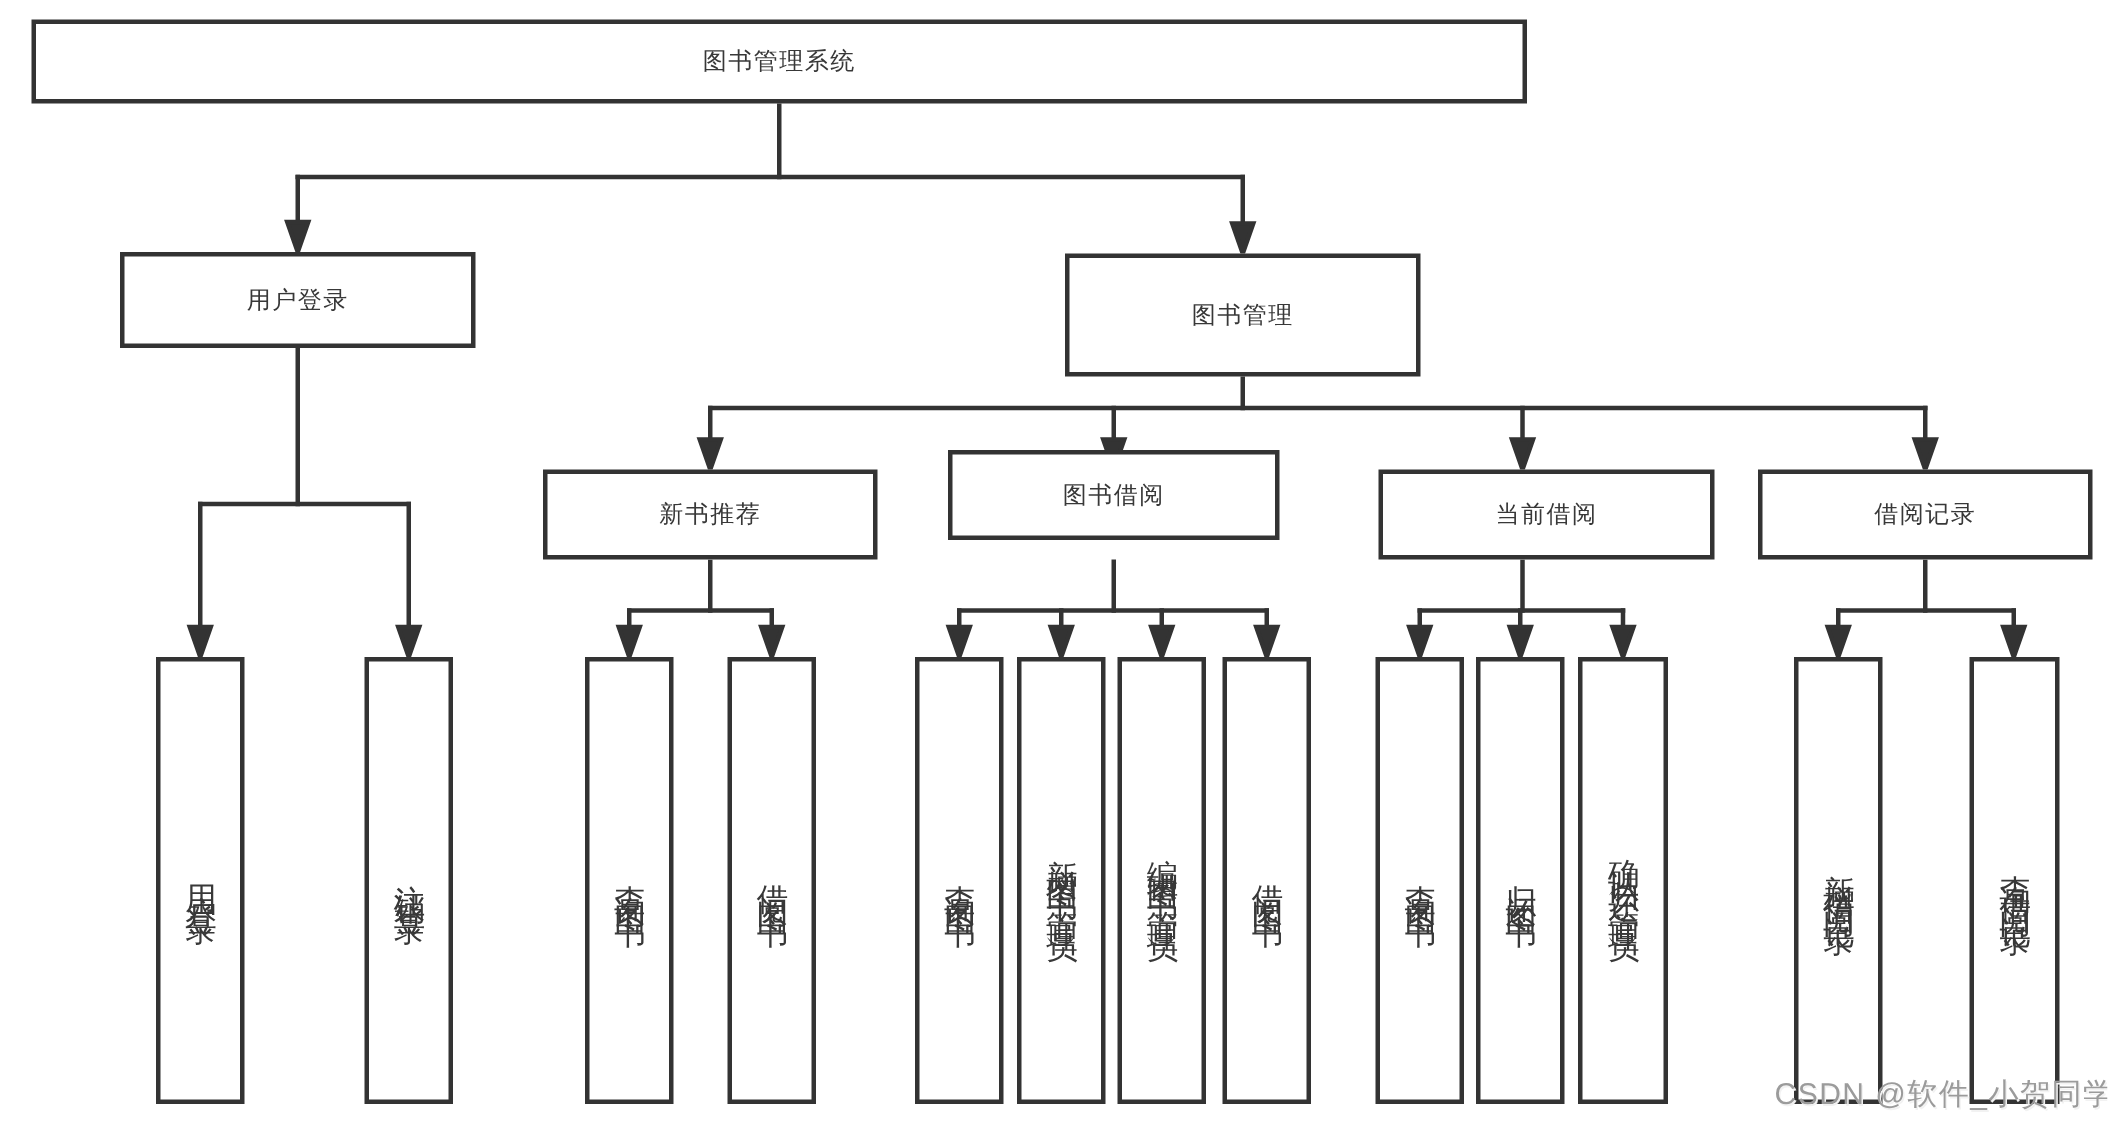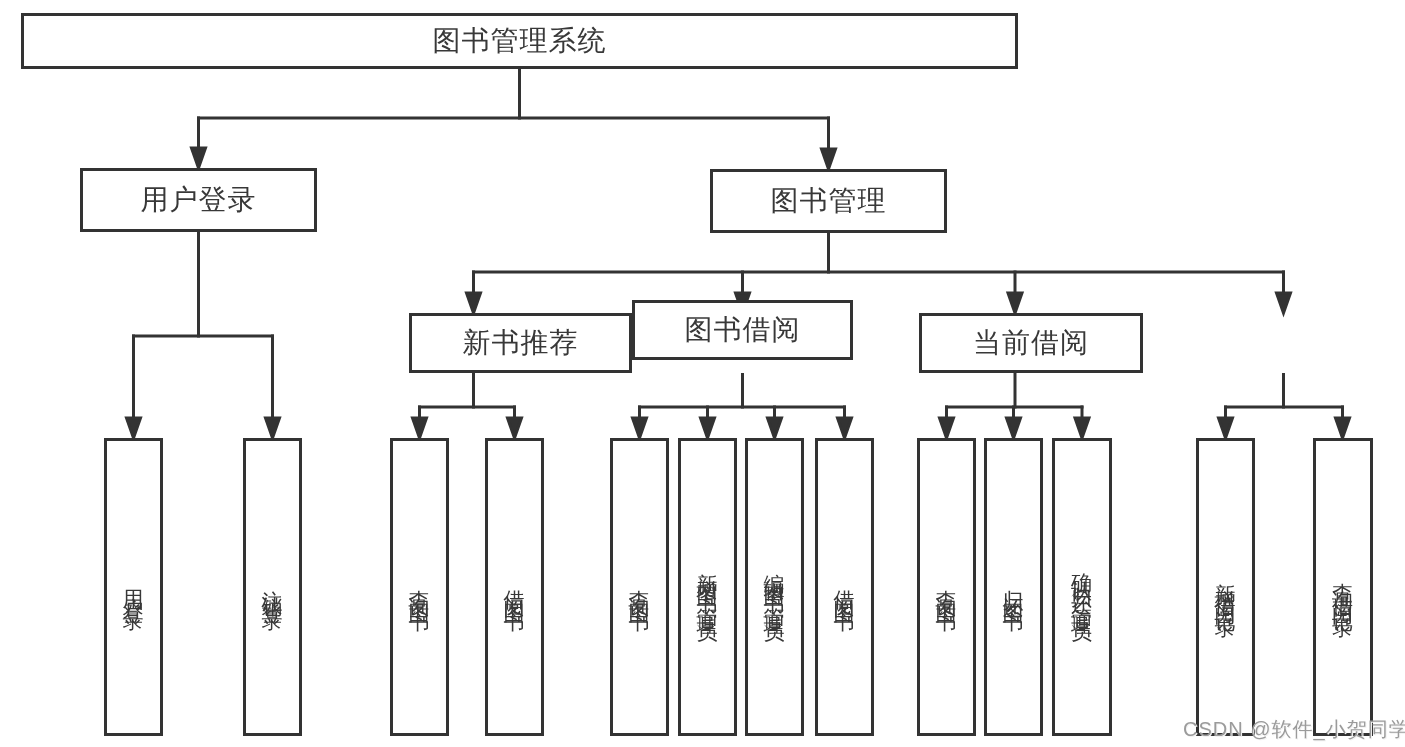--- a/index.html
+++ b/index.html
@@ -27,21 +27,21 @@
     position: absolute;
     box-sizing: border-box;
     border: 3px solid #333333;
     background: #ffffff;
     display: flex;
     align-items: center;
     justify-content: center;
     color: #383838;
   }
   .hnode {
-    font-size: 28px;
+    font-size: 16px;
     letter-spacing: 1px;
     white-space: nowrap;
   }
   .leaf {
     width: 59px;
     top: 438px;
     height: 298px;
   }
   .leaf .vtext {
     writing-mode: vertical-rl;
@@ -132,33 +132,36 @@
     </g>
   </svg>
 
   <div class="node hnode" style="left:21px; top:13px; width:997px; height:56px;">
     <span>图书管理系统</span>
   </div>
 
   <div class="node hnode" style="left:80px; top:168px; width:237px; height:64px;">
     <span>用户登录</span>
   </div>
-  <div class="node hnode" style="left:710px; top:169px; width:237px; height:64px;">
+  <div class="node hnode" style="left:710px; top:169px; width:237px; height:82px;">
     <span>图书管理</span>
   </div>
 
-  <div class="node hnode" style="left:362px; top:313px; width:223px; height:60px;margin-left:47px;">
+  <div class="node hnode" style="left:362px; top:313px; width:223px; height:60px;">
     <span>新书推荐</span>
   </div>
   <div class="node hnode" style="left:632px; top:300px; width:221px; height:60px;">
     <span>图书借阅</span>
   </div>
   <div class="node hnode" style="left:903px; top:313px; width:224px; height:60px;margin-left:16px;">
     <span>当前借阅</span>
   </div>
+  <div class="node hnode" style="left:1172px; top:313px; width:223px; height:60px;">
+    <span>借阅记录</span>
+  </div>
 
   <div class="node leaf" style="left:104px;">
     <span class="vtext">用户登录</span>
   </div>
   <div class="node leaf" style="left:243px;">
     <span class="vtext">注销登录</span>
   </div>
 
   <div class="node leaf" style="left:390px;">
     <span class="vtext">查询图书</span>

